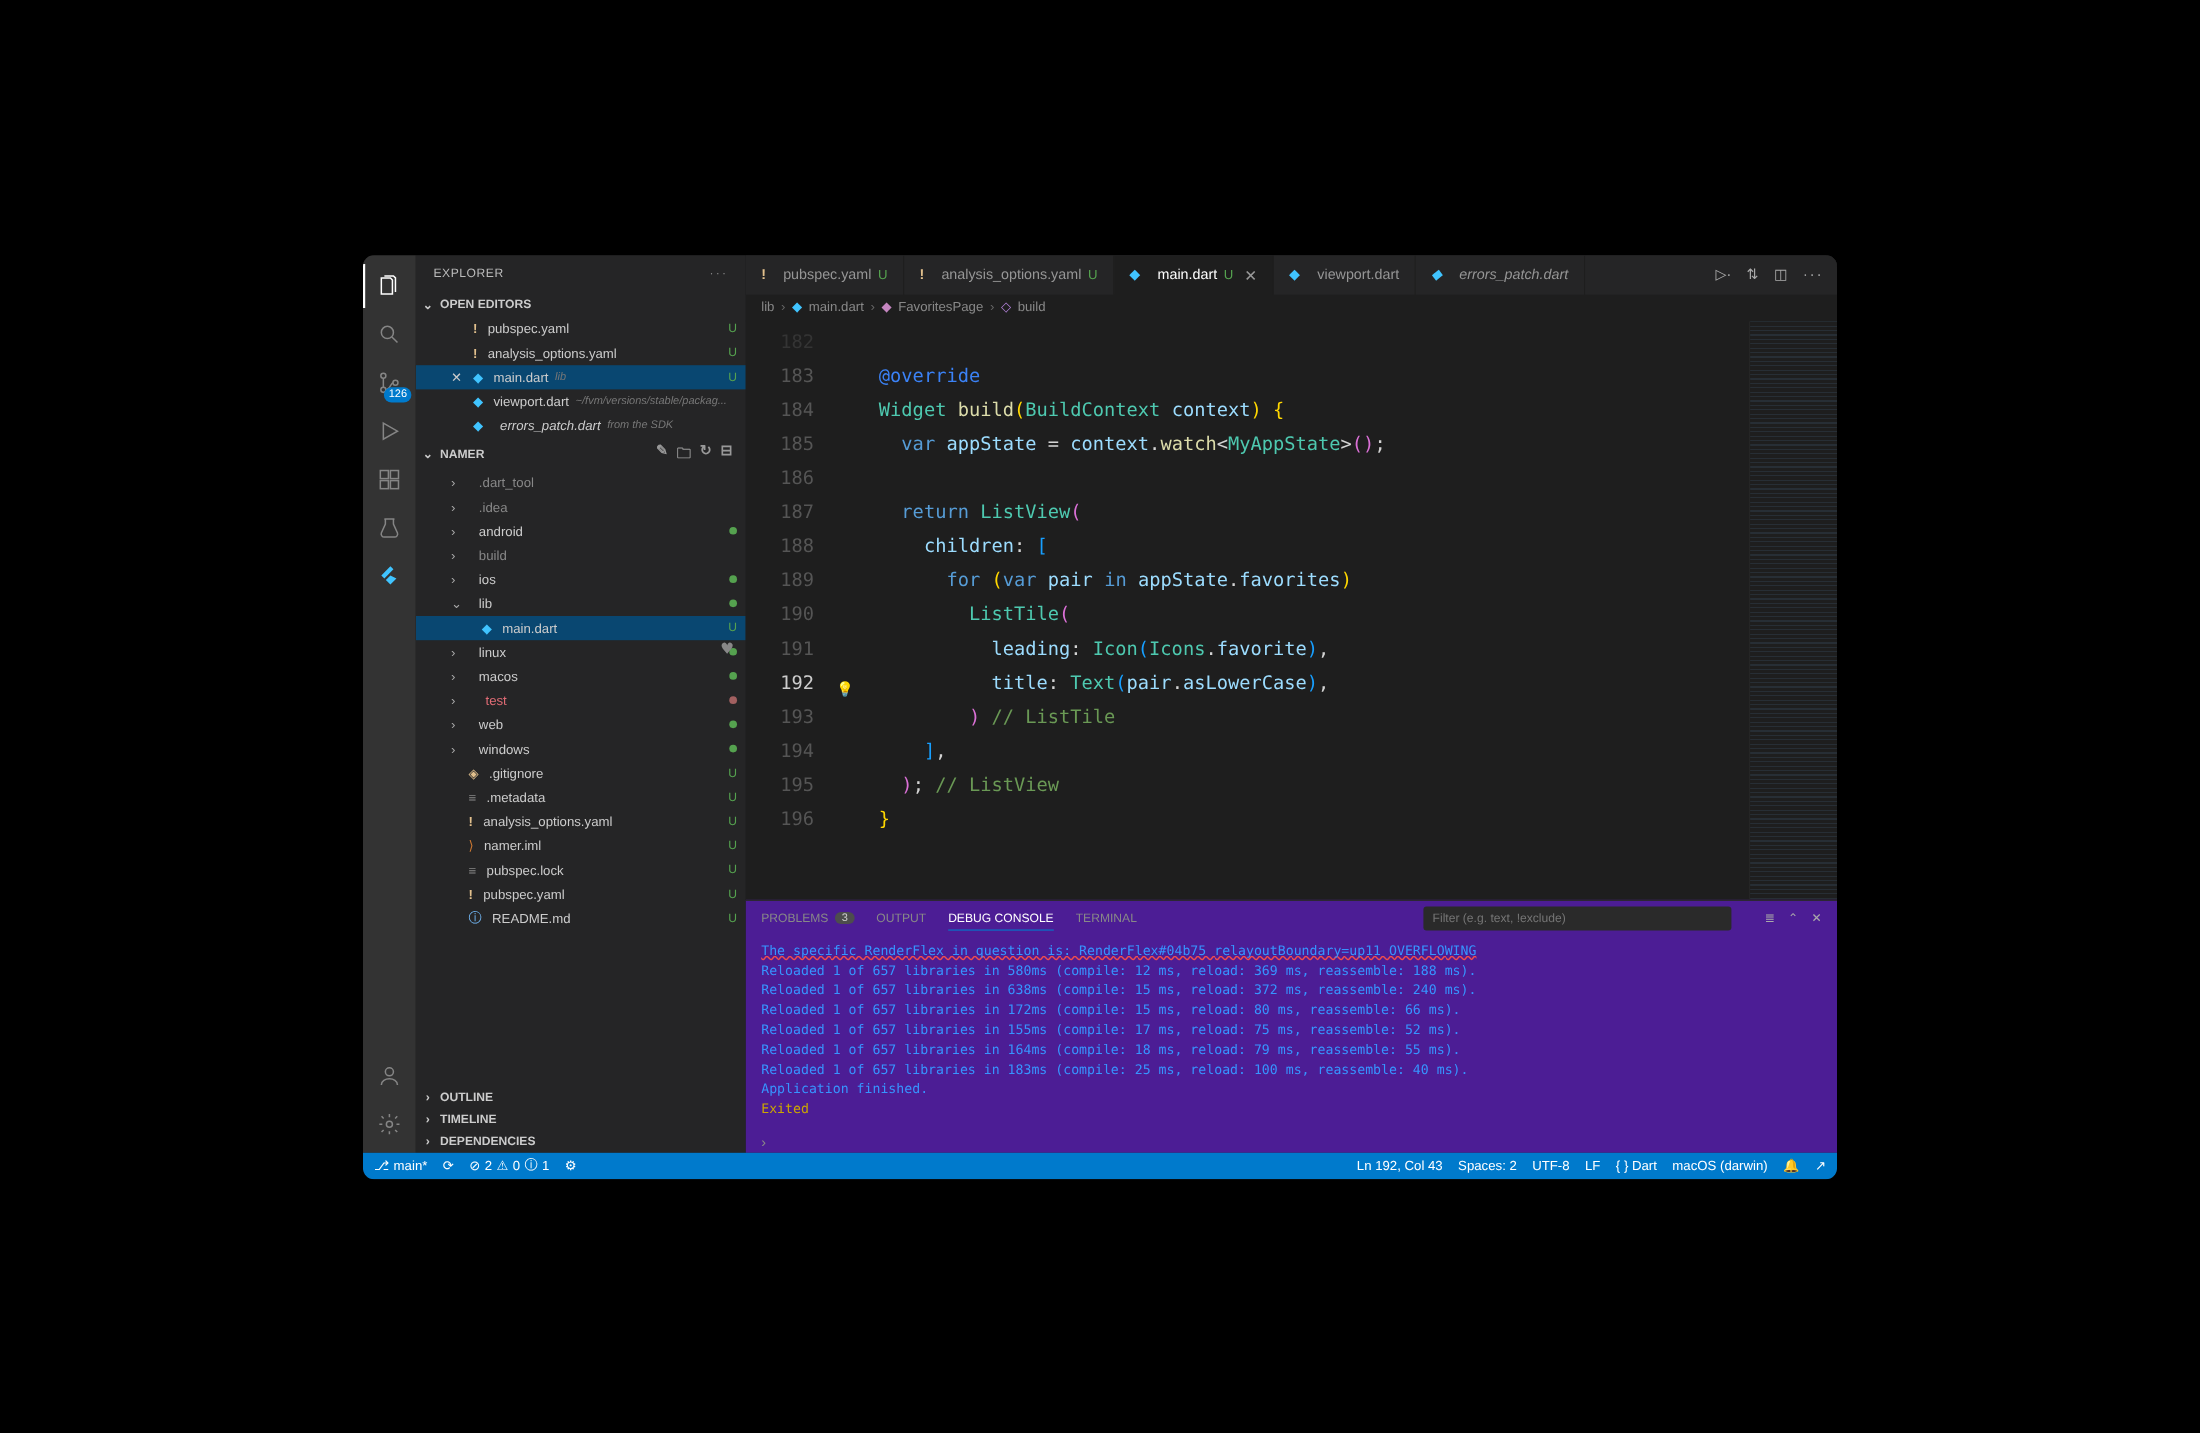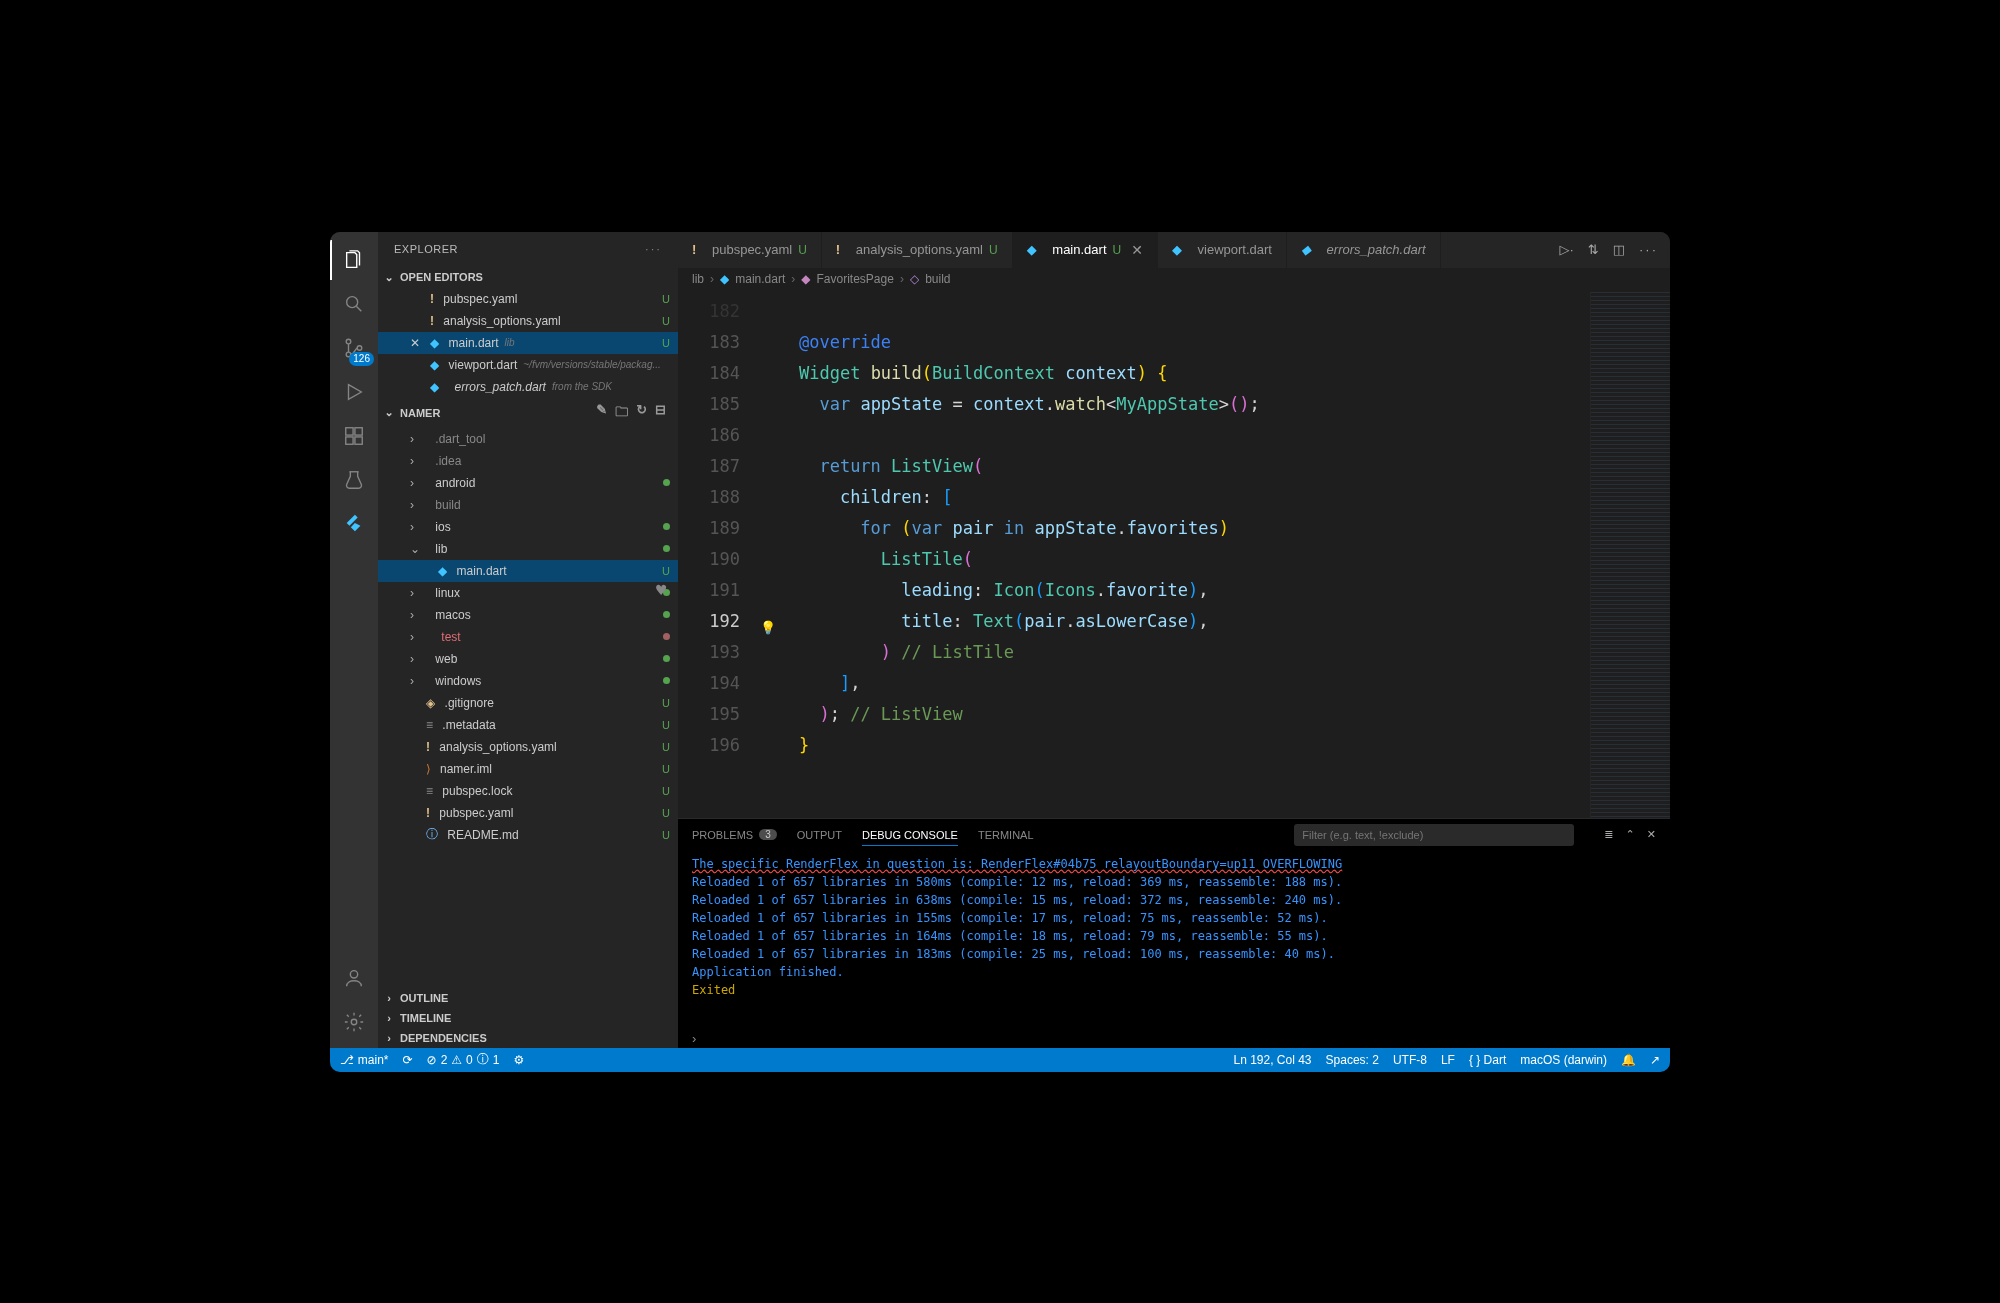--- a/index.html
+++ b/index.html
@@ -162,21 +162,21 @@
     width:80px; background:linear-gradient(#1e1e1e,#1e1e1e);
     border-left:1px solid #2a2a2a;
     background-image:
       repeating-linear-gradient(#2d3a45 0 1px, transparent 1px 4px);
     opacity:.6;
   }
   
   .panel {
     height:230px; border-top:1px solid #2a2a2a;
     display:flex; flex-direction:column;
-    background:#000000;
+    background:#4c1d95;
   }
   .panel-tabs {
     height:32px; display:flex; align-items:center; gap:20px; padding:0 14px;
     font-size:11px; color:#888;
   }
   .ptab { cursor:pointer; display:flex; align-items:center; gap:6px; }
   .ptab.active { color:#fff; border-bottom:1px solid #007acc; padding-bottom:4px; margin-bottom:-5px;justify-content:center;}
   .pcount { background:#4d4d4d; border-radius:8px; padding:0 6px; font-size:10px; color:#ccc; }
   .filter {
     margin-left:auto; background:#2a2a2a; border:none;
@@ -405,20 +405,21 @@
             <span>⌃</span>
             <span>✕</span>
           </div>
         </div>
         <div class="panel-body" id="panel-body">
             <div class=""> </div>
             <div class="pl-blue pl-under">The specific RenderFlex in question is: RenderFlex#04b75 relayoutBoundary=up11 OVERFLOWING</div>
             <div class=""> </div>
             <div class="pl-blue">Reloaded 1 of 657 libraries in 580ms (compile: 12 ms, reload: 369 ms, reassemble: 188 ms).</div>
             <div class="pl-blue">Reloaded 1 of 657 libraries in 638ms (compile: 15 ms, reload: 372 ms, reassemble: 240 ms).</div>
+            <div class="pl-blue">Reloaded 1 of 657 libraries in 172ms (compile: 15 ms, reload: 80 ms, reassemble: 66 ms).</div>
             <div class="pl-blue">Reloaded 1 of 657 libraries in 155ms (compile: 17 ms, reload: 75 ms, reassemble: 52 ms).</div>
             <div class="pl-blue">Reloaded 1 of 657 libraries in 164ms (compile: 18 ms, reload: 79 ms, reassemble: 55 ms).</div>
             <div class="pl-blue">Reloaded 1 of 657 libraries in 183ms (compile: 25 ms, reload: 100 ms, reassemble: 40 ms).</div>
             <div class="pl-blue">Application finished.</div>
             <div class="pl-yellow">Exited</div>
           </div>
         <div class="prompt">›</div>
       </div>
     </div>
   </div>

